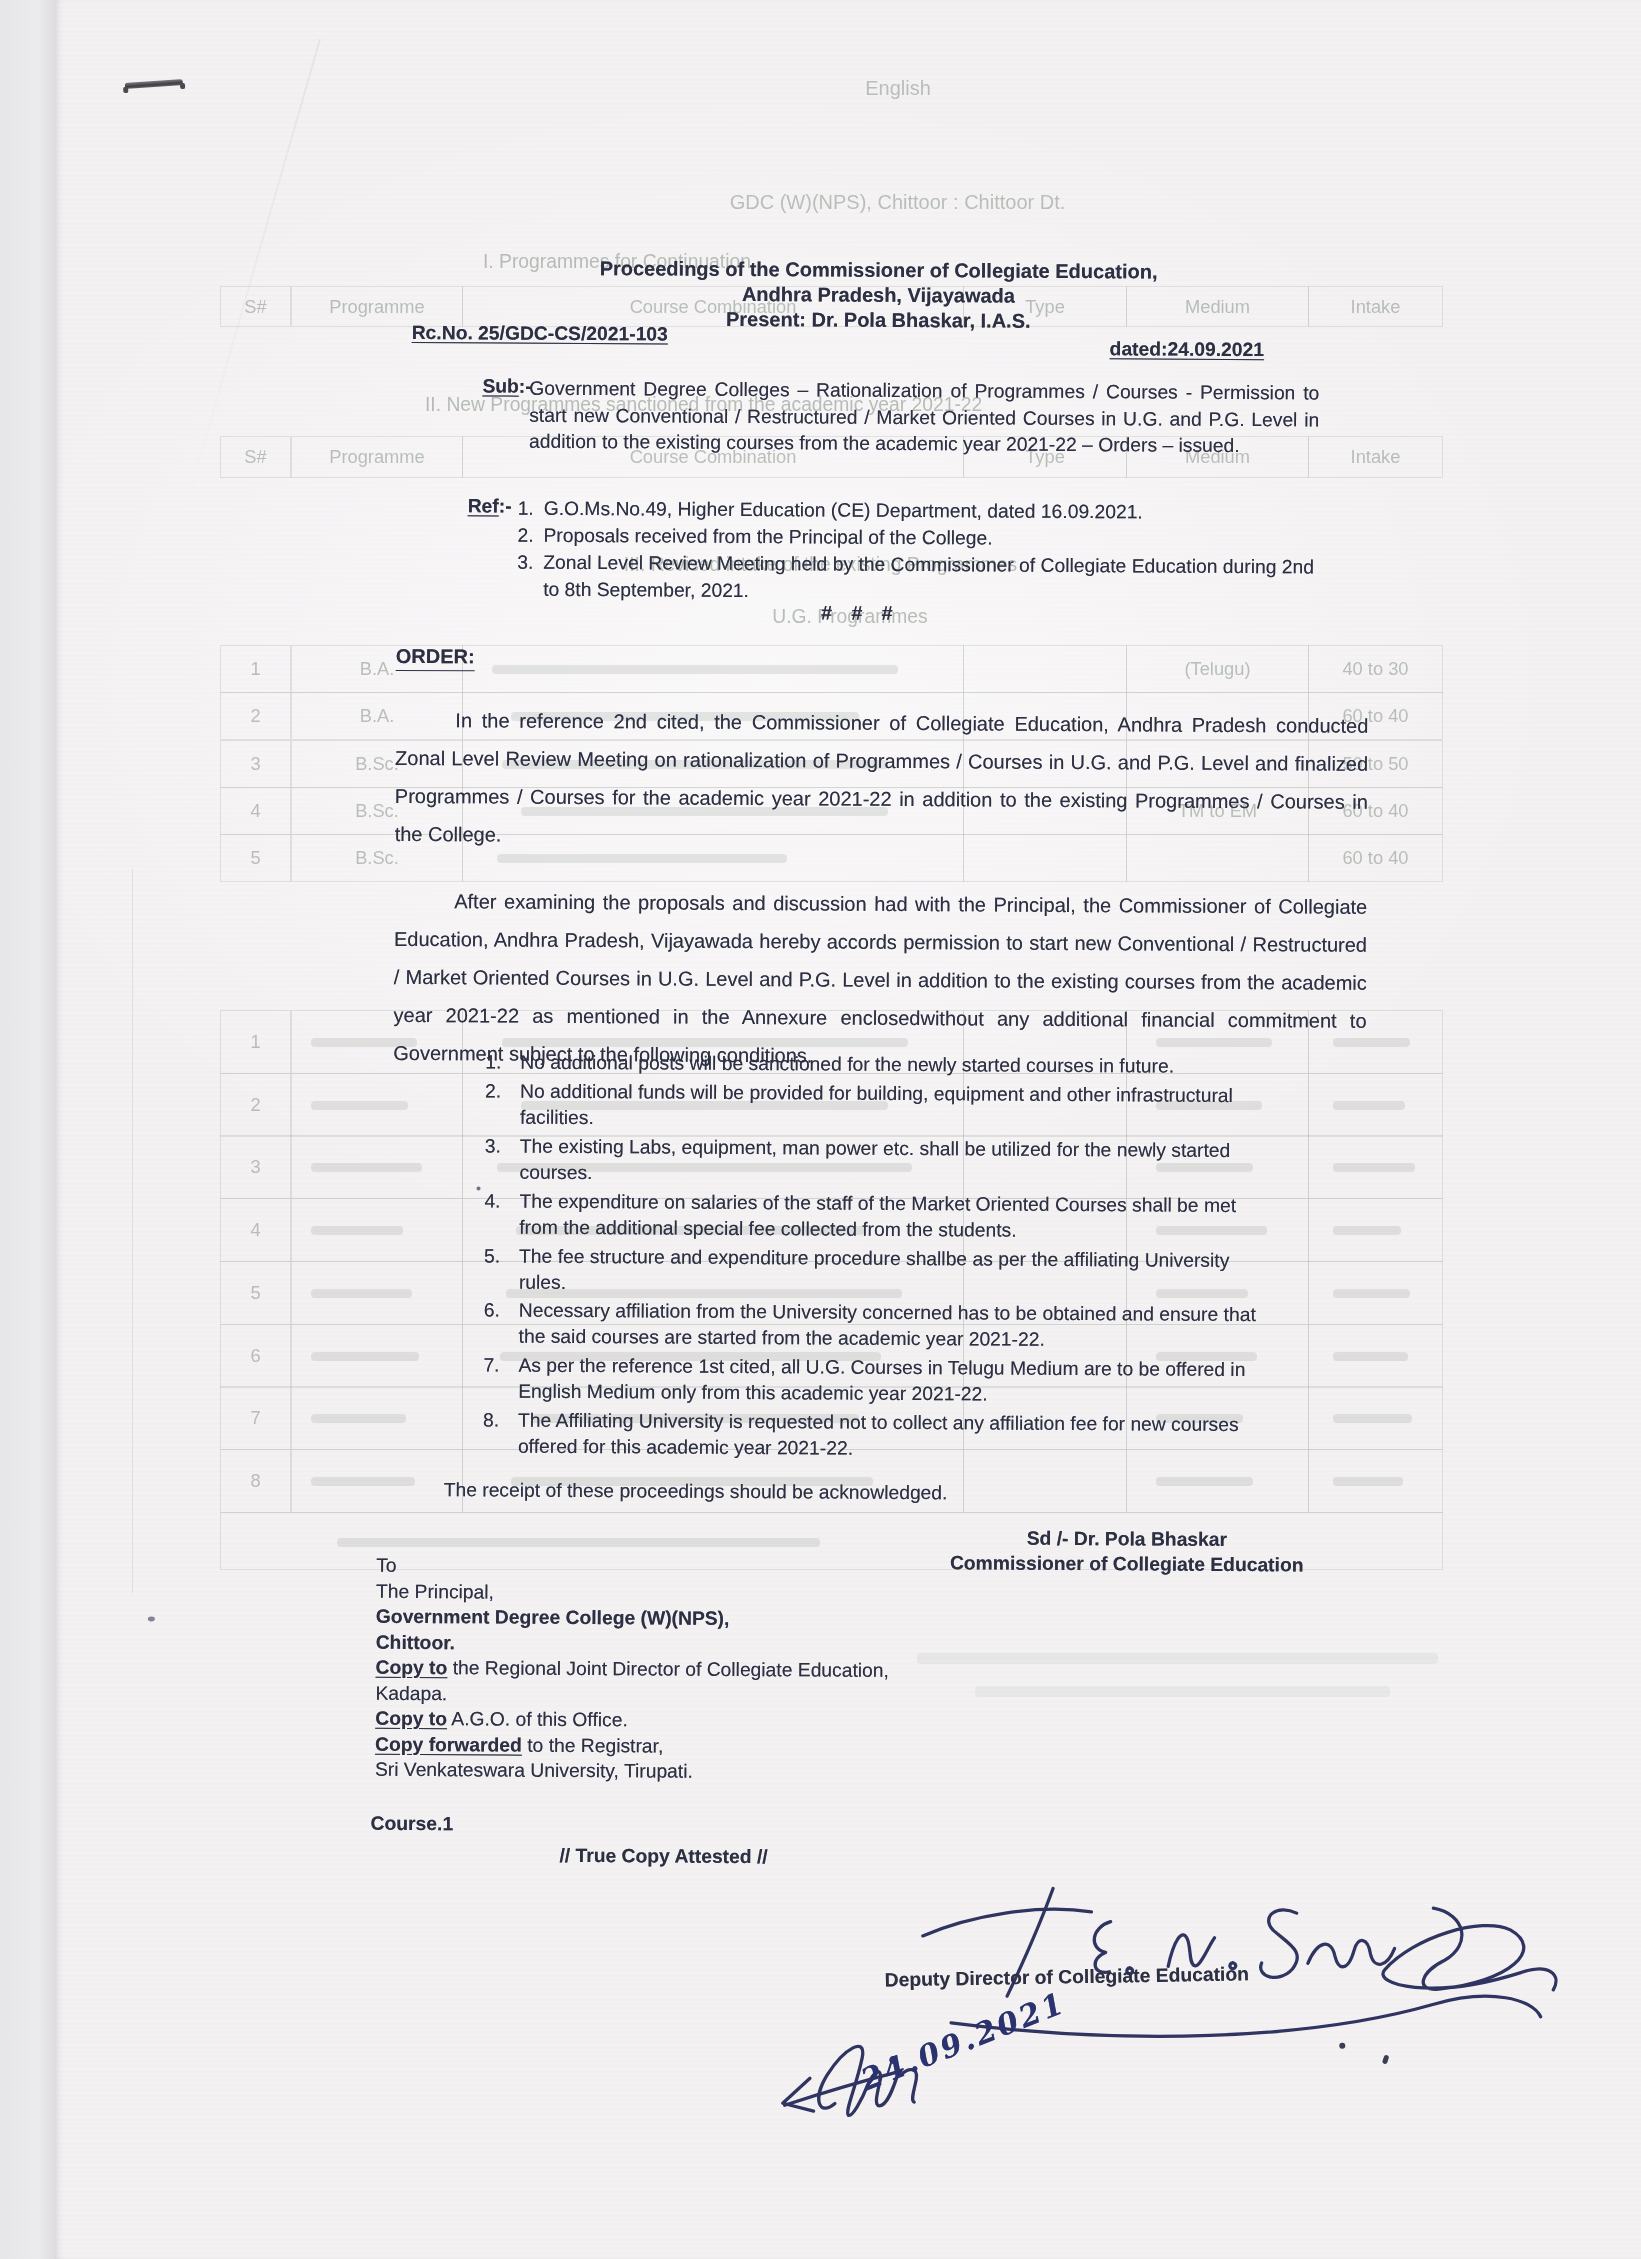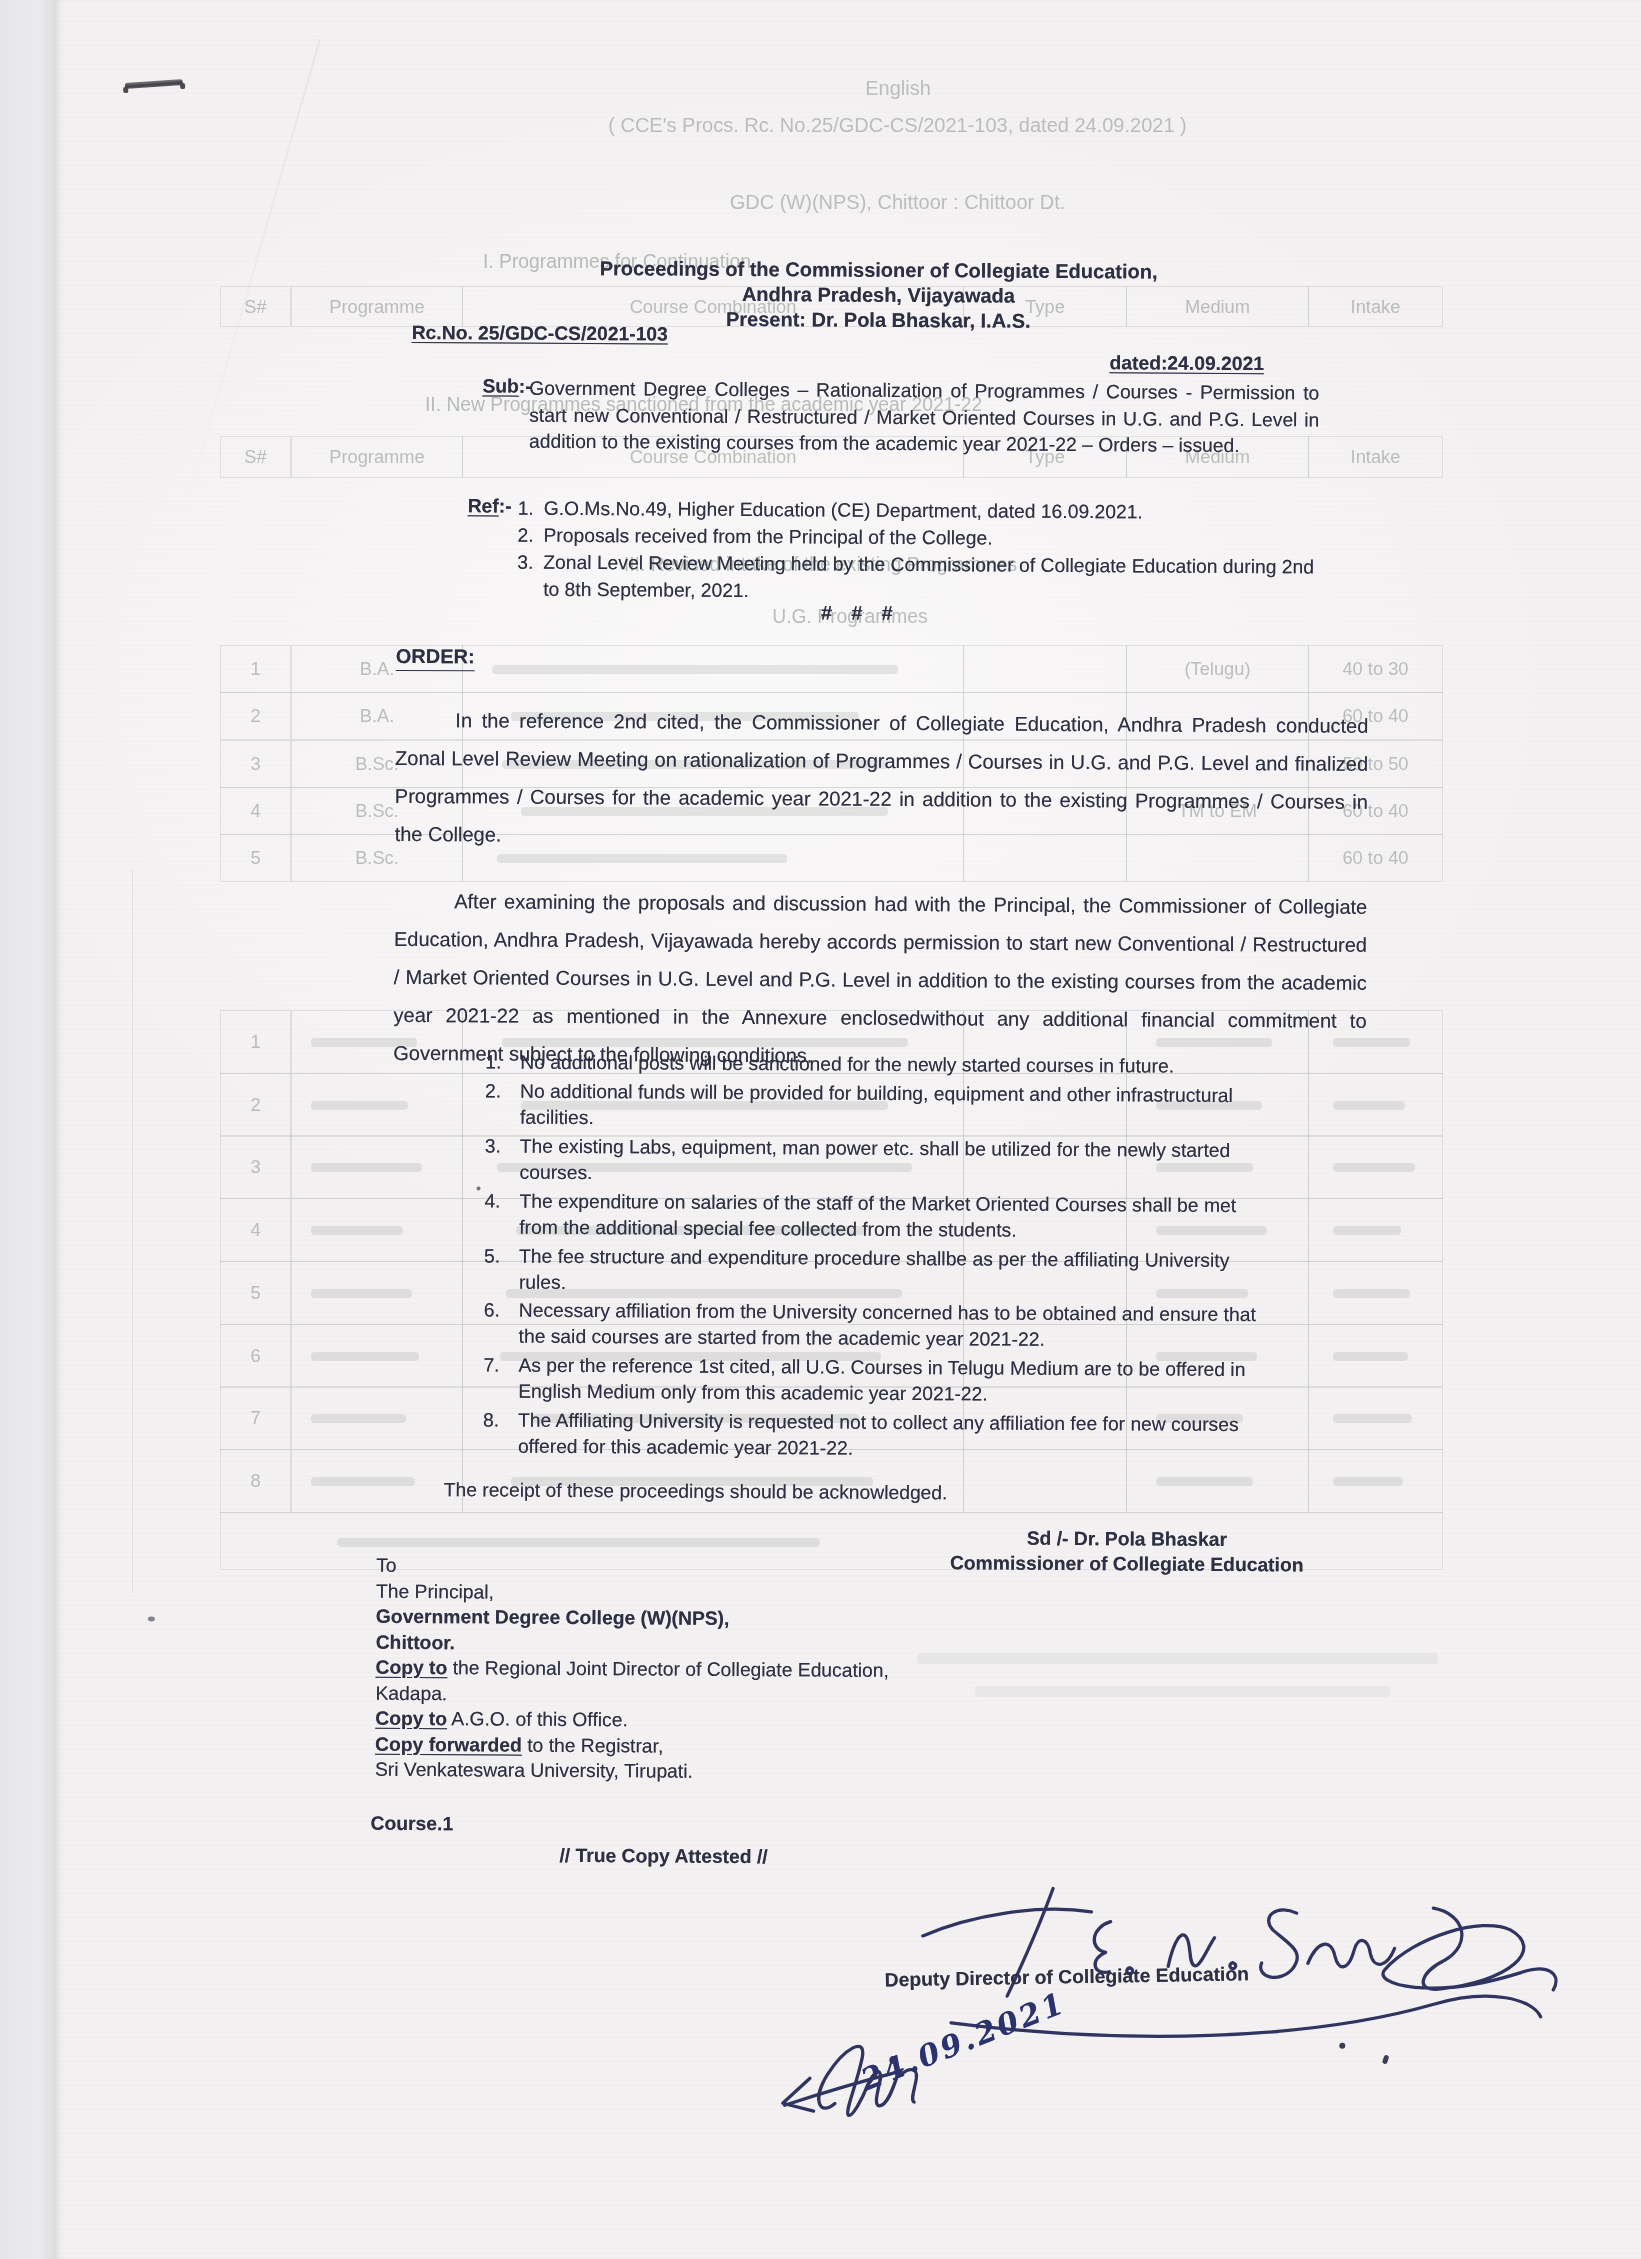--- a/index.html
+++ b/index.html
@@ -40,21 +40,21 @@
     font-size:18.3px;color:rgba(110,128,112,.9);display:flex;align-items:center;justify-content:center;overflow:hidden;}
   .g-title{position:absolute;font-size:19.3px;color:rgba(110,128,112,.95);}
   .g-bar{position:absolute;height:8.7px;border-radius:3.9px;background:rgba(120,135,122,.35);}
   .g-vline{position:absolute;width:1px;background:rgba(110,125,135,.30);}
 
   
   #content{position:absolute;inset:0;transform:rotate(.35deg);transform-origin:415px 290px;
     font-size:19.3px;text-shadow:0 0 0.5px rgba(44,48,66,.55);}
   #title-block{left:415px;top:255px;width:927px;text-align:center;font-weight:bold;font-size:20px;line-height:25px;}
   #rc-row{left:412px;top:322px;width:869px;}
-  #rc-row .dated{position:absolute;left:698px;top:26px;}
+  #rc-row .dated{position:absolute;left:698px;top:12px;}
   #subject{left:483px;top:375px;width:850px;display:flex;}
   #subject .lbl{width:47px;flex:none;}
   #subject .txt{width:790px;text-align:justify;line-height:26.6px;}
   #reference{left:469px;top:494px;width:869px;display:flex;}
   #reference .lbl{width:50px;flex:none;padding-top:1px;}
   #reference .items{width:816px;line-height:27px;}
   .ref-item{display:flex;}
   .ref-item .num{flex:none;width:26px;}
   .ref-item .rt{flex:1;}
   #hash-sep{left:823px;top:599px;font-weight:bold;font-size:20px;letter-spacing:6.8px;}
@@ -87,21 +87,20 @@
 <div id="paper"></div>
 <div id="crease"></div>
 <div id="staple">
   <div class="bar"></div>
   <div class="leg1"></div>
   <div class="leg2"></div>
 </div>
 
 <div id="ghost">
   <div class="abs g-center" style="left:512px;top:77px;width:772px;font-size:20px;">English</div>
-  <div class="abs g-center" style="left:463px;top:114px;width:869px;font-size:20px;">( CCE's Procs. Rc. No.25/GDC-CS/2021-103, dated 24.09.2021 )</div>
   <div class="abs g-center" style="left:463px;top:191px;width:869px;font-size:20px;">GDC (W)(NPS), Chittoor : Chittoor Dt.</div>
 
   <div class="g-title" style="left:483px;top:251px;">I. Programmes for Continuation</div>
   <div class="g-cell" style="left:220px;top:286px;width:71px;height:41px;">S#</div>
   <div class="g-cell" style="left:291px;top:286px;width:172px;height:41px;">Programme</div>
   <div class="g-cell" style="left:462px;top:286px;width:502px;height:41px;">Course Combination</div>
   <div class="g-cell" style="left:963px;top:286px;width:164px;height:41px;">Type</div>
   <div class="g-cell" style="left:1126px;top:286px;width:183px;height:41px;">Medium</div>
   <div class="g-cell" style="left:1308px;top:286px;width:135px;height:41px;">Intake</div>
 

